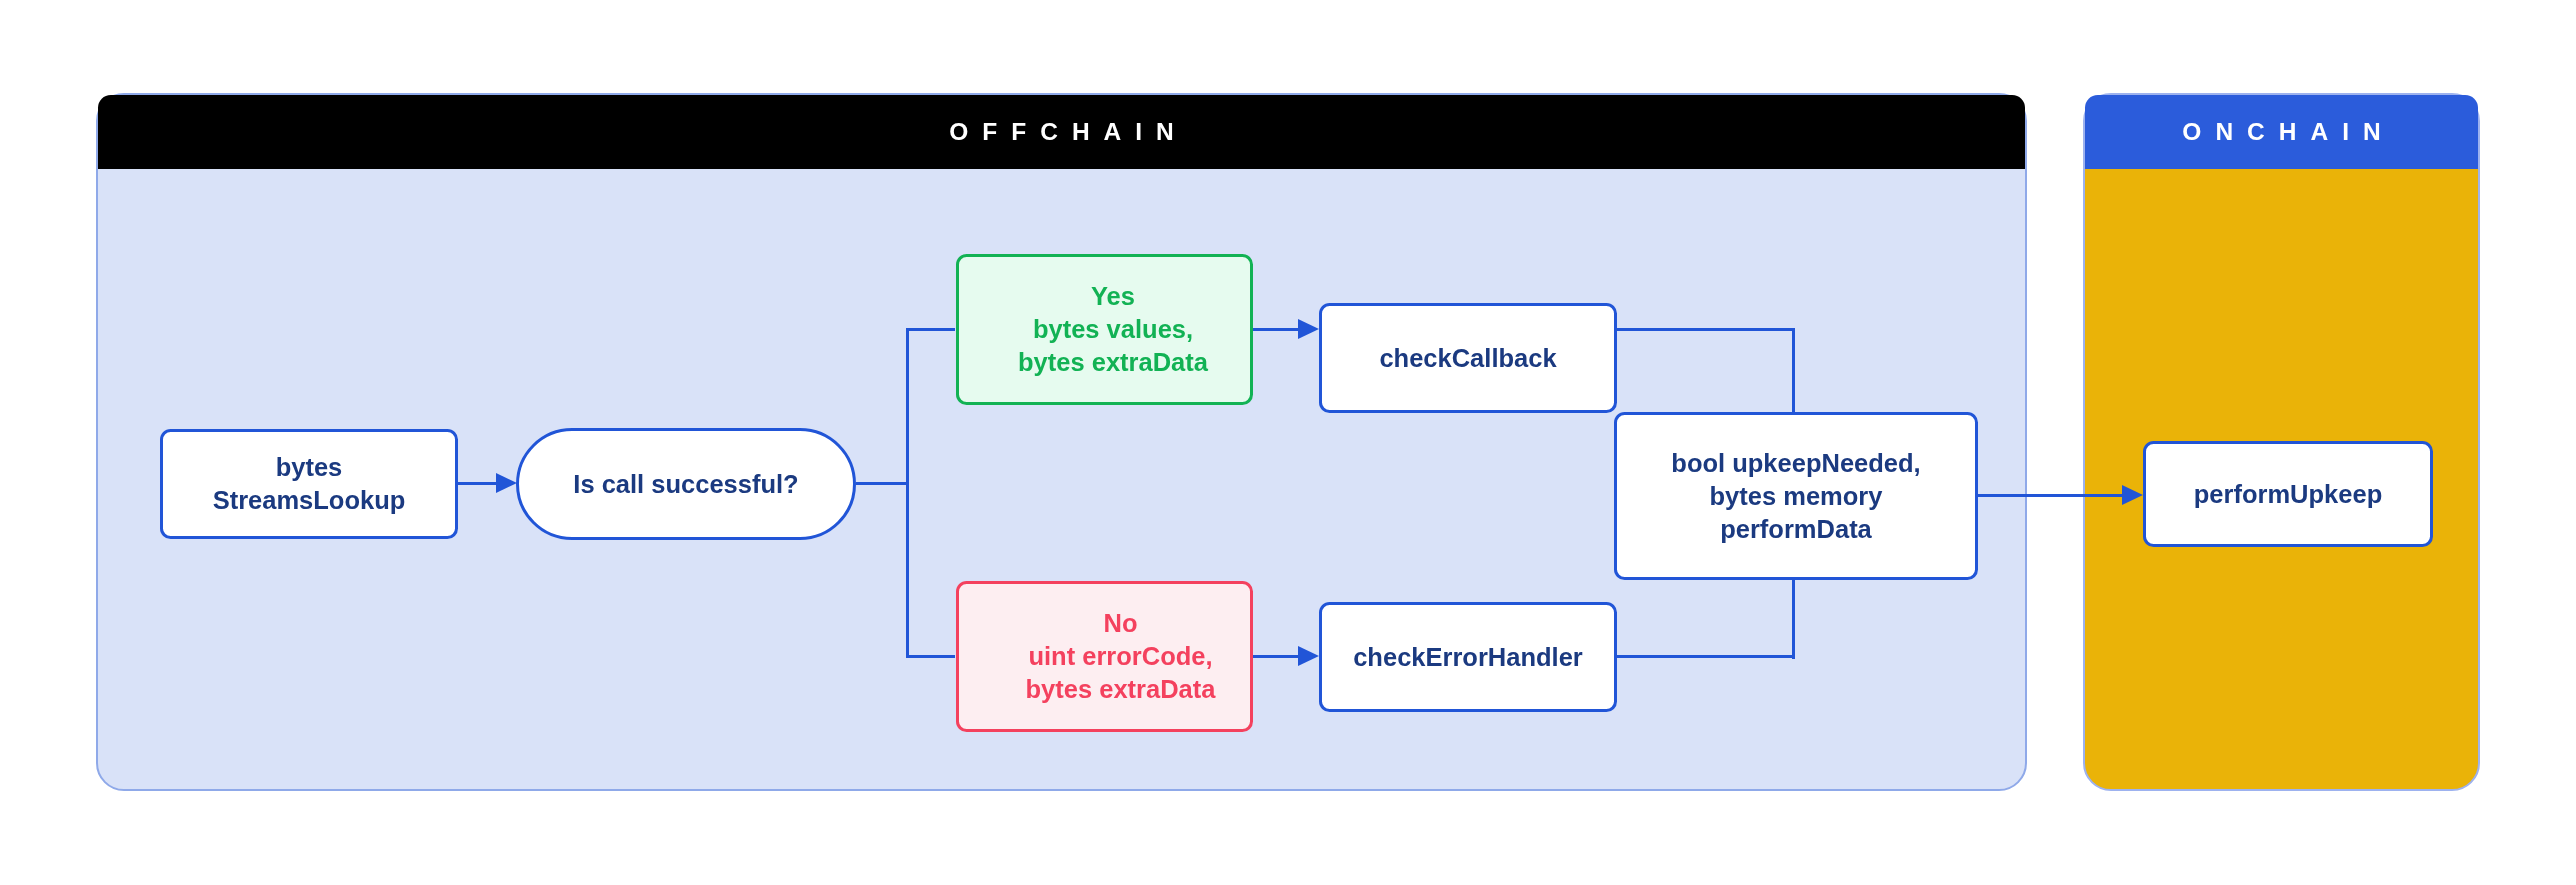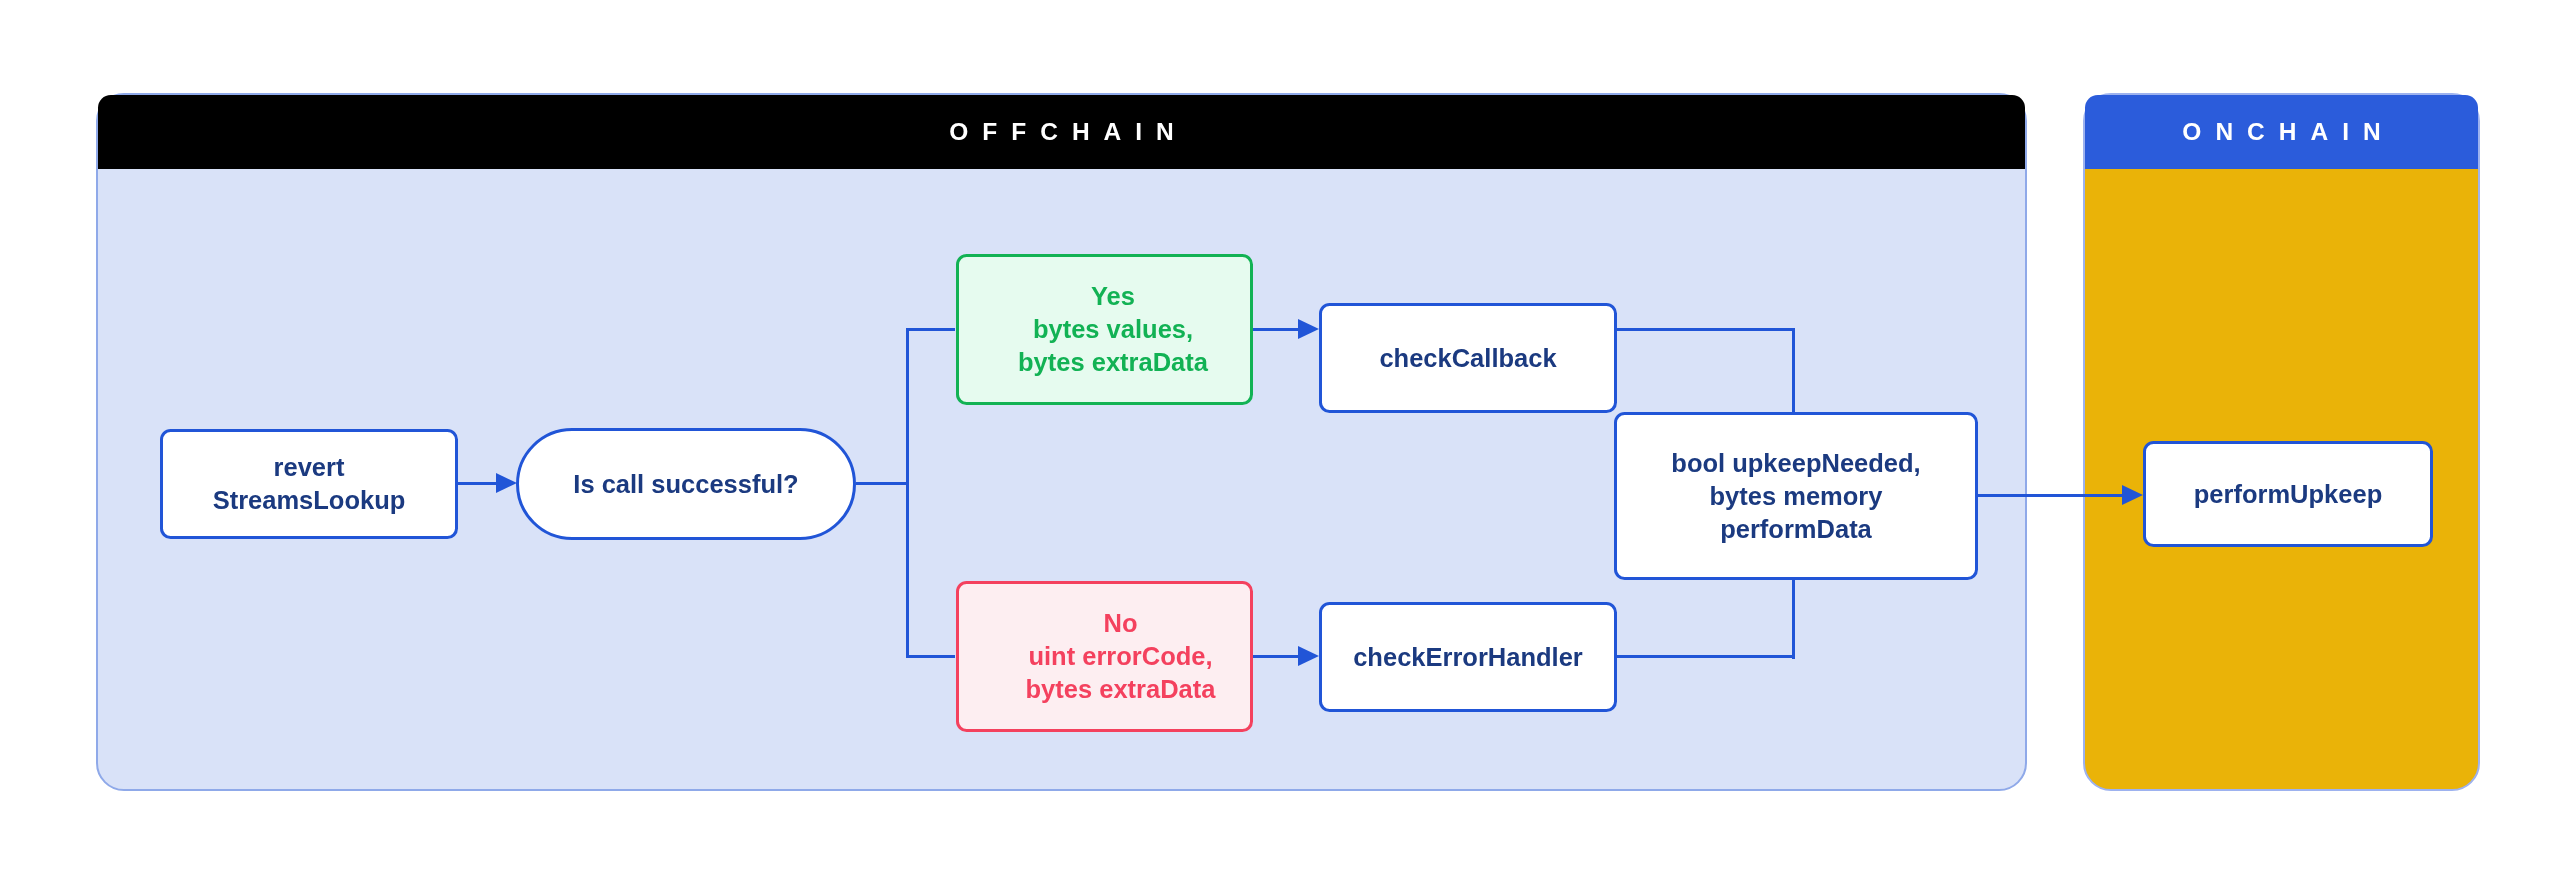--- a/index.html
+++ b/index.html
@@ -90,21 +90,21 @@
   <div class="hline" id="l-no-ceh"></div>
   <div class="arrow" id="a-ceh"></div>
   <div class="hline" id="l-cc-right"></div>
   <div class="vline" id="l-cc-down"></div>
   <div class="hline" id="l-ceh-right"></div>
   <div class="vline" id="l-ceh-up"></div>
   <div class="hline" id="l-result-pu"></div>
   <div class="arrow" id="a-pu"></div>
 
   <div class="node" id="n-revert">
-    <span>revert</span>
+    <span>bytes</span>
     <span>StreamsLookup</span>
   </div>
 
   <div class="node pill" id="n-decision">
     <span>Is call successful?</span>
   </div>
 
   <div class="node node-yes" id="n-yes">
     <span>Yes</span>
     <span>bytes values,</span>

